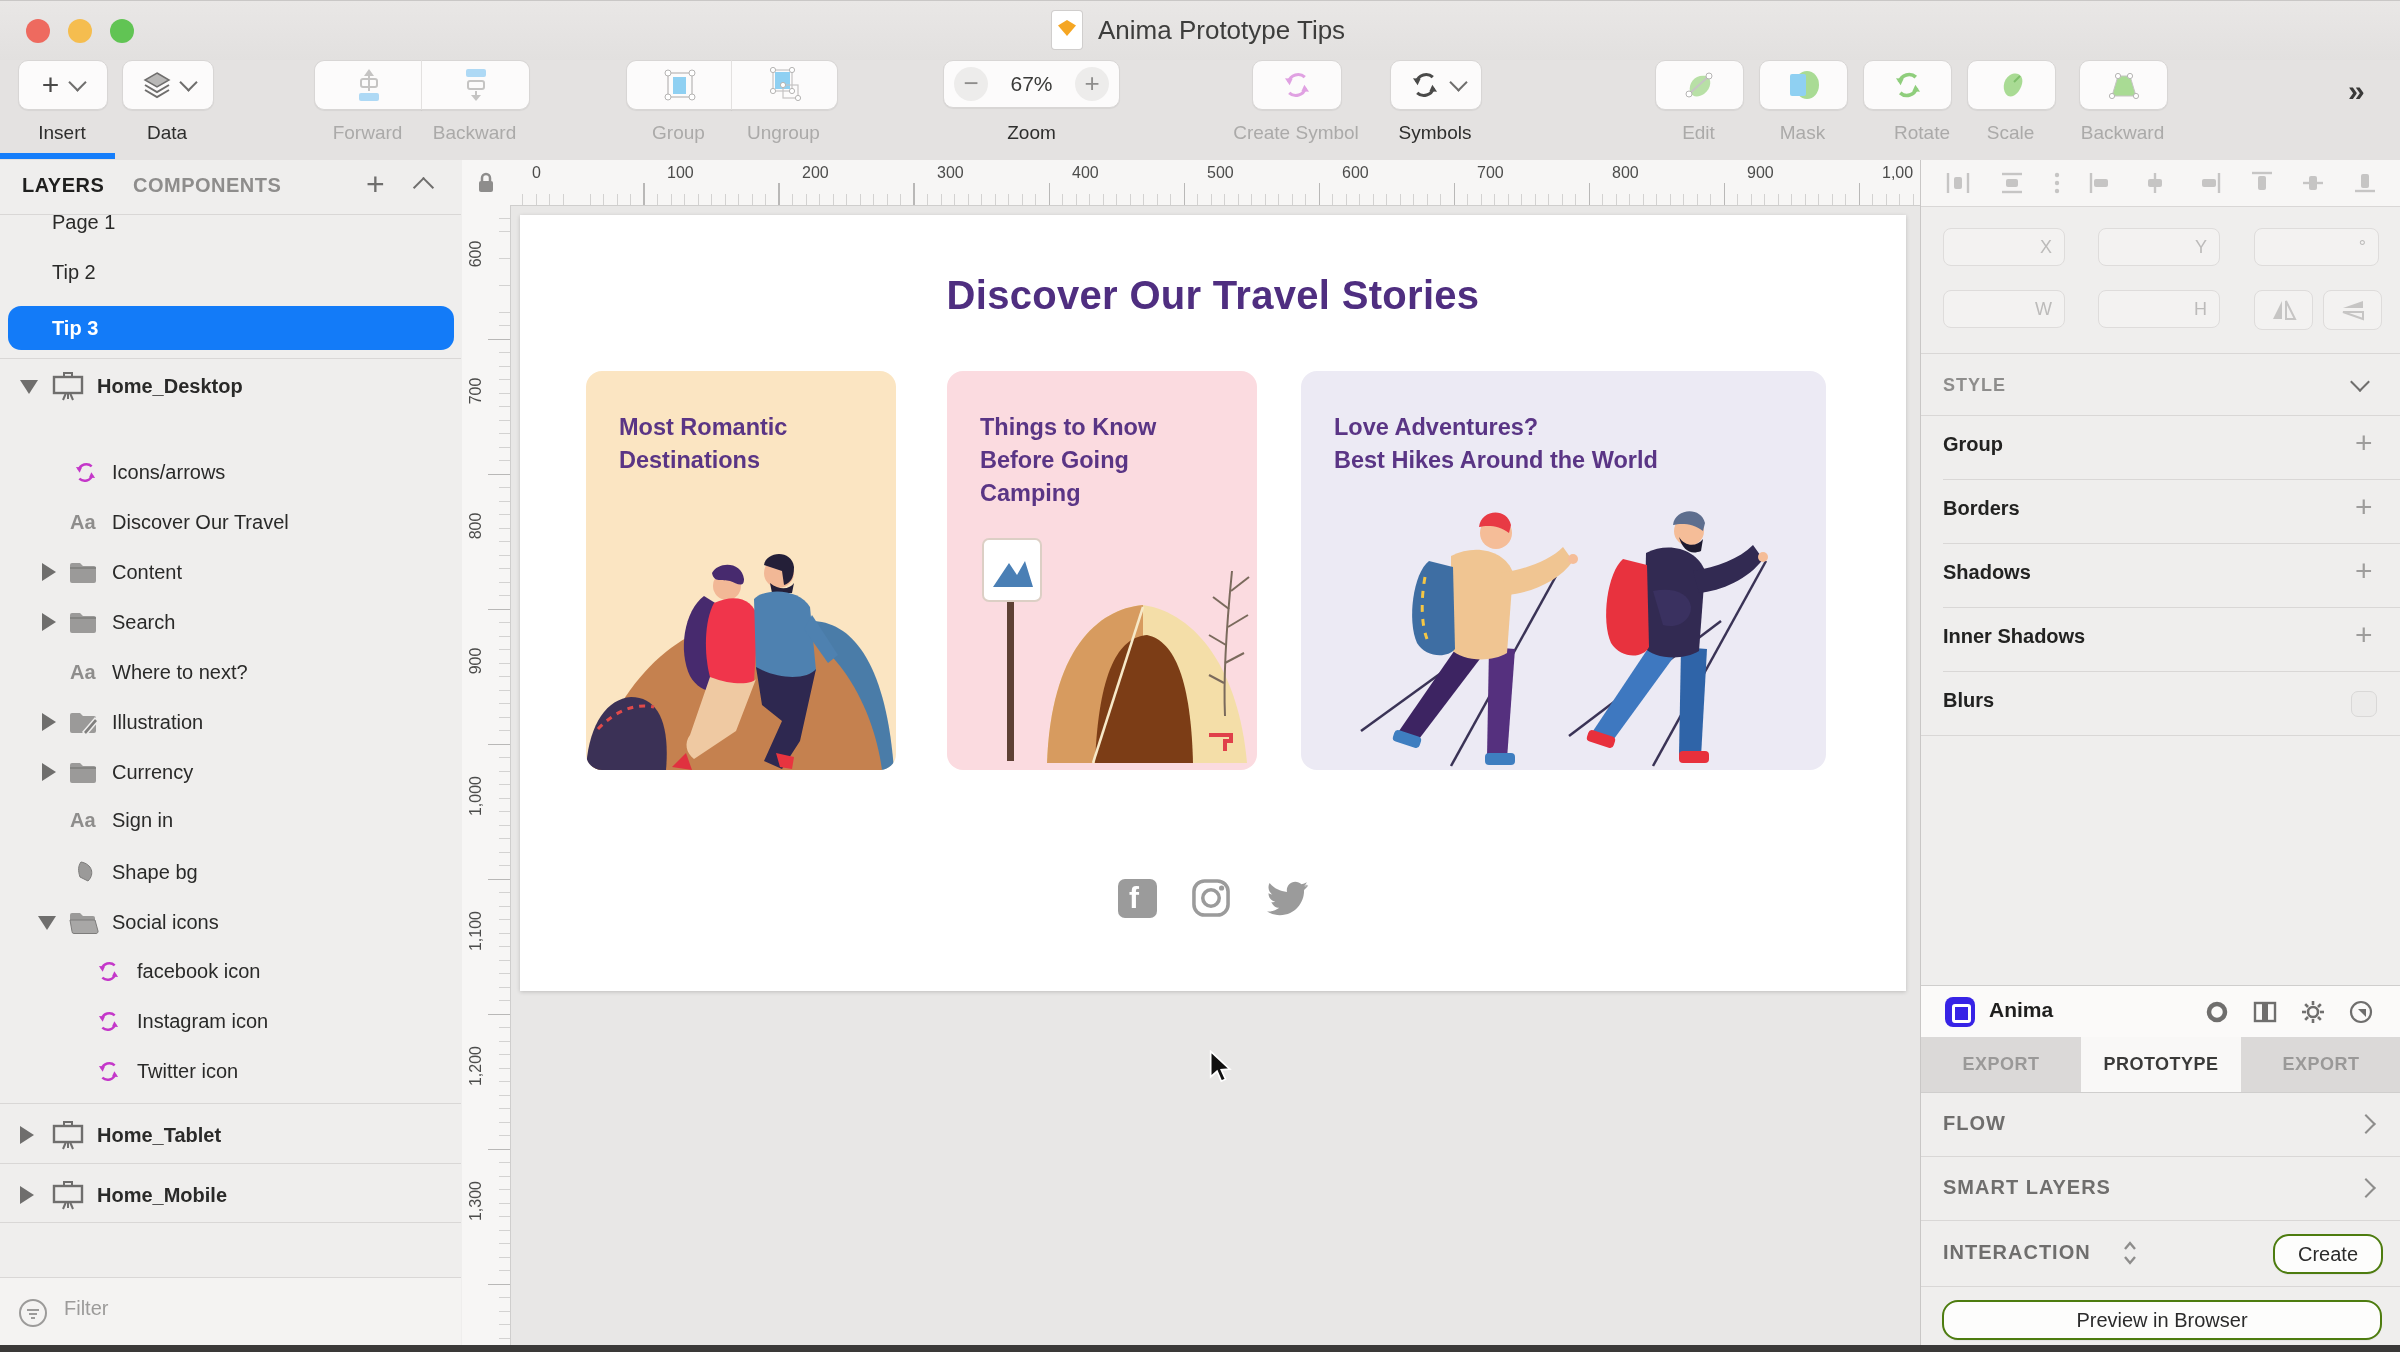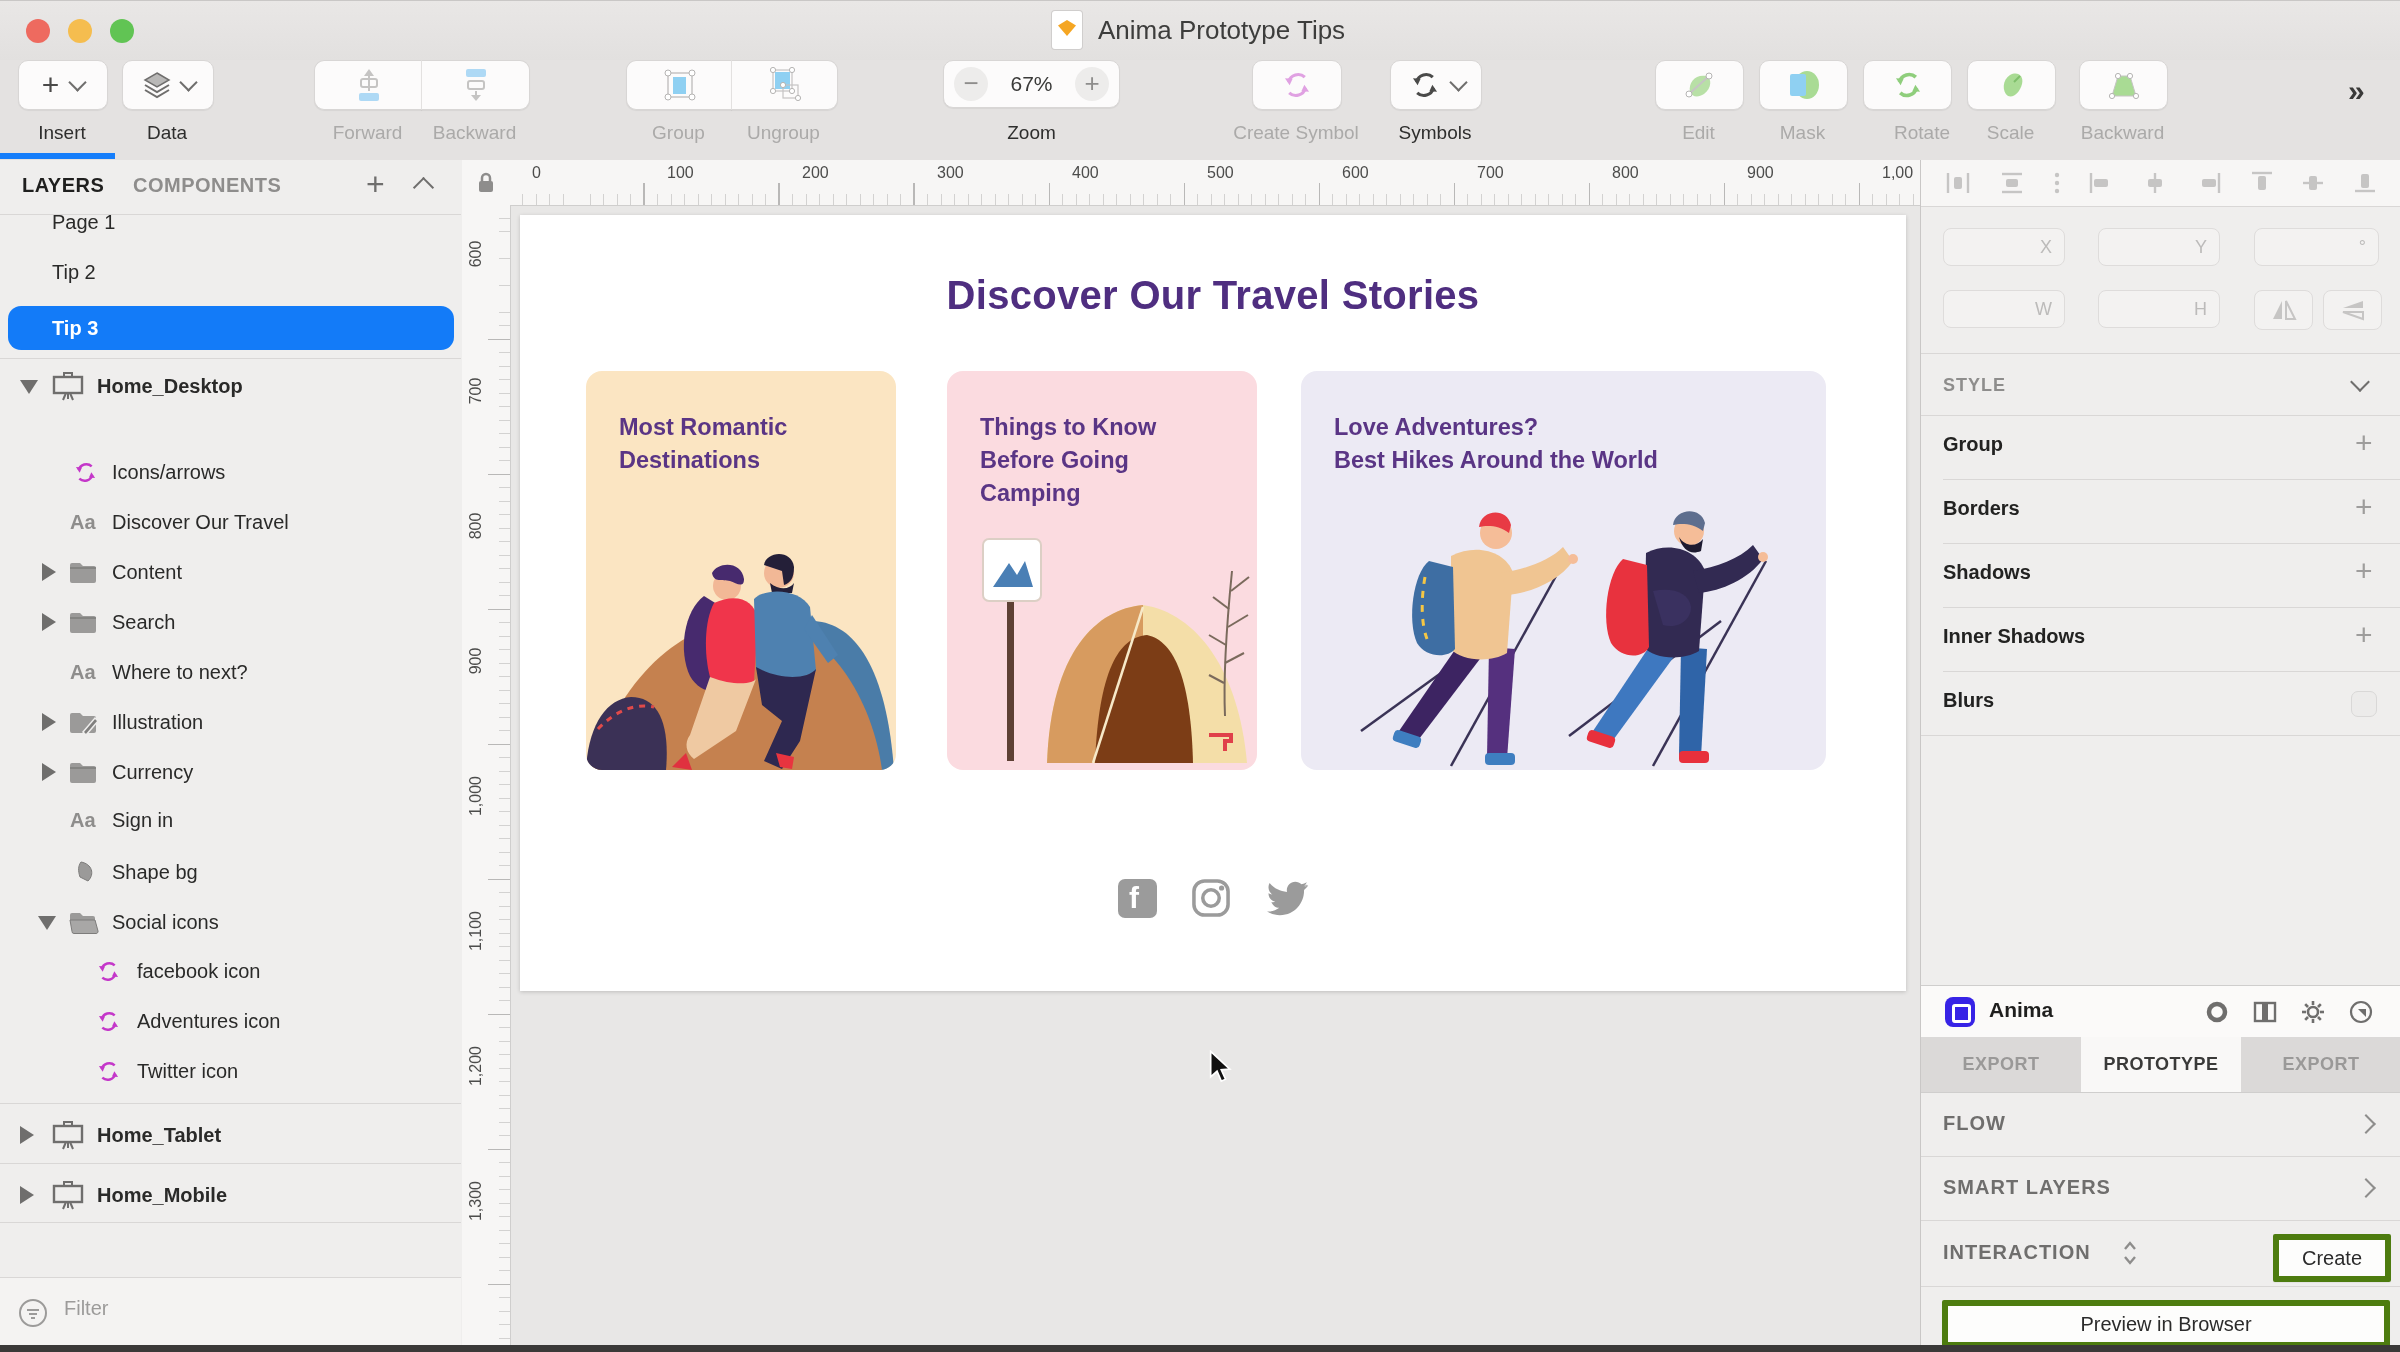--- a/index.html
+++ b/index.html
@@ -79,21 +79,21 @@
   .secT{font-size:18px;font-weight:700;letter-spacing:1px;color:#8E8D8C;}
   .rowT{font-size:20px;font-weight:700;color:#222221;}
   .plus{font-size:30px;color:#9E9D9C;font-weight:400;}
   .chev-r{width:12px;height:12px;border-right:2.5px solid #8E8D8C;border-bottom:2.5px solid #8E8D8C;transform:rotate(-45deg);}
   .chev-d{width:12px;height:12px;border-right:2.5px solid #6f6e6d;border-bottom:2.5px solid #6f6e6d;transform:rotate(45deg);}
   .animahdr{background:#FBFAF9;border-top:1px solid #CFCECD;border-bottom:1px solid #E2E0DF;text-align:right;}
   .atab{height:55px;line-height:55px;text-align:center;font-size:18px;font-weight:700;letter-spacing:.5px;
         background:#DBD9D8;color:#9A9998;}
   .atab.active{background:#F9F8F7;color:#3a3a39;}
   .panelrow{border-bottom:1px solid #D9D7D6;}
-  .wbtn{background:#FDFDFC;border:6px solid #4d7c0f;border-radius:2px;box-shadow:0 1px 1px rgba(0,0,0,.05);
+  .wbtn{background:#FDFDFC;border:2px solid #4d7c0f;border-radius:16px;box-shadow:0 1px 1px rgba(0,0,0,.05);
         display:flex;align-items:center;justify-content:center;font-size:20px;color:#2b2b2b;}
   .bottomstrip{left:0;top:1345px;width:2400px;height:7px;background:#3A3938;}
 </style>
 </head>
 <body>
 
 <div id="app">
 
   <div class="r titlebar">
     <div class="r light" style="left:26px;background:#EE6A5F;"></div>
@@ -354,21 +354,21 @@
       </svg>
       <span class="lbl ind">facebook icon</span>
     </div>
     <div class="r lrow" style="left:0;top:836px;width:461px;">
       <svg class="r" style="left:95px;top:12px;color:#C437C9;" width="27" height="27" viewBox="0 0 24 24">
         <path d="M17.5,6.5 A7,7 0 0 0 6,9.8" fill="none" stroke="currentColor" stroke-width="2.2"></path>
         <polygon points="3.5,7.2 6.8,12.2 8.9,7.6" fill="currentColor"></polygon>
         <path d="M6.5,17.5 A7,7 0 0 0 18,14.2" fill="none" stroke="currentColor" stroke-width="2.2"></path>
         <polygon points="20.5,16.8 17.2,11.8 15.1,16.4" fill="currentColor"></polygon>
       </svg>
-      <span class="lbl ind">Adventures icon</span>
+      <span class="lbl ind">Instagram icon</span>
     </div>
     <div class="r lrow" style="left:0;top:886px;width:461px;">
       <svg class="r" style="left:95px;top:12px;color:#C437C9;" width="27" height="27" viewBox="0 0 24 24">
         <path d="M17.5,6.5 A7,7 0 0 0 6,9.8" fill="none" stroke="currentColor" stroke-width="2.2"></path>
         <polygon points="3.5,7.2 6.8,12.2 8.9,7.6" fill="currentColor"></polygon>
         <path d="M6.5,17.5 A7,7 0 0 0 18,14.2" fill="none" stroke="currentColor" stroke-width="2.2"></path>
         <polygon points="20.5,16.8 17.2,11.8 15.1,16.4" fill="currentColor"></polygon>
       </svg>
       <span class="lbl ind">Twitter icon</span>
     </div>

